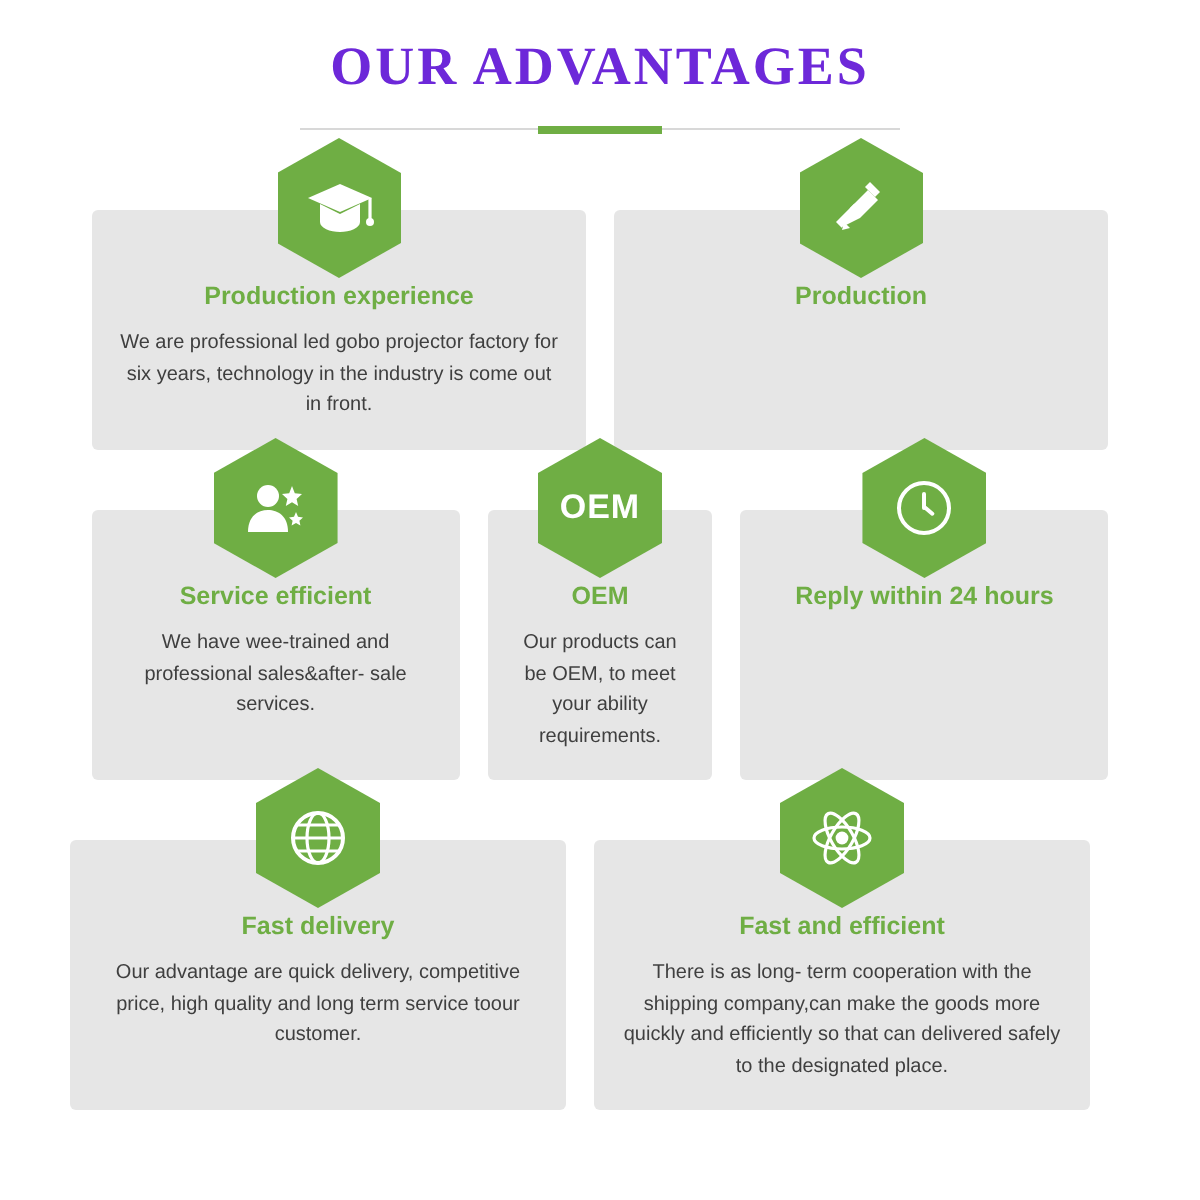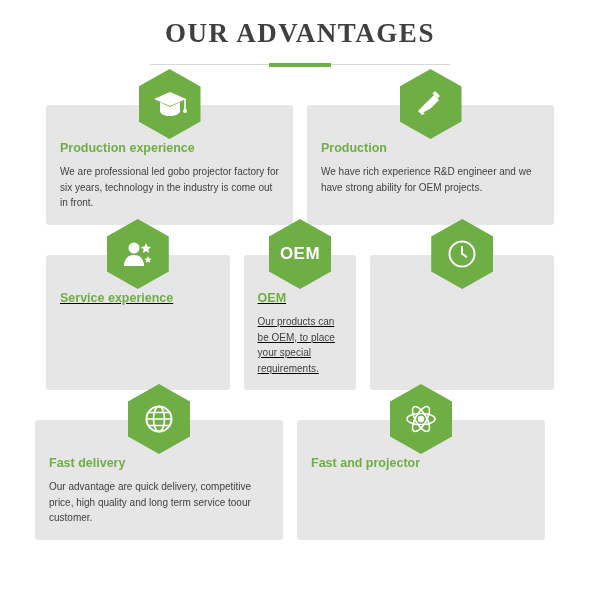--- a/index.html
+++ b/index.html
@@ -23,21 +23,21 @@
   
   .header {
     padding-top: 18px;
     text-align: center;
   }
   .title {
     font-family: "Liberation Serif", serif;
     font-weight: bold;
     font-size: 27px;
     letter-spacing: 1.5px;
-    color: #404040;
+    color: #6d28d9;
     margin: 0;
   }
   .divider-wrap {
     position: relative;
     width: 300px;
     margin: 14px auto 0 auto;
     height: 4px;
   }
   .divider-line {
     position: absolute;
@@ -69,21 +69,21 @@
   .row-1 { margin-top: 38px; }
   .row-2 { margin-top: 30px; }
   .row-3 { margin-top: 30px; padding-left: 26px; }
 
   .card {
     position: relative;
     background: #e6e6e6;
     border-radius: 3px;
     padding: 36px 14px 14px 14px;
     box-sizing: border-box;
-    text-align: left;
+    text-align: center;
   }
   .card.w-lg { width: 248px; }
   .card.w-md { width: 148px; }
 
   .hex {
     position: absolute;
     top: -36px;
     left: 50%;
     transform: translateX(-50%);
     width: 62px;
@@ -112,21 +112,21 @@
     line-height: 1.2;
   }
   .card-body {
     color: #3f3f3f;
     font-size: 10px;
     line-height: 1.55;
     margin: 0;
   }
 
   
-  .row-2 .card { min-height: 132px; text-decoration: underline; }
+  .row-2 .card { min-height: 132px; }
   .row-1 .card { min-height: 120px; }
   .row-3 .card { min-height: 110px; }
 </style>
 </head>
 <body>
 
 <div class="page">
 
   <div class="header">
     <h1 class="title">OUR ADVANTAGES</h1>
@@ -154,55 +154,56 @@
     <div class="card w-lg">
       <div class="hex">
         <svg width="30" height="30" viewBox="0 0 30 30" fill="none">
           <path d="M6 24 L9 15 L18 6 L23 11 L14 20 Z" fill="#ffffff"></path>
           <path d="M19 2 L24 7 L21.5 9.5 L16.5 4.5 Z" fill="#ffffff"></path>
           <rect x="2" y="22" width="13" height="4" transform="rotate(-45 2 22)" fill="#ffffff"></rect>
           <path d="M5 26 L9 25 L6 22 Z" fill="#ffffff"></path>
         </svg>
       </div>
       <p class="card-title">Production</p>
-      <p class="card-body">We have rich experience R&amp;D engineer and we have strong ability for OEM projects.</p>
     </div>
 
   </div>
 
   <div class="row row-2">
 
     <div class="card w-lg">
       <div class="hex">
         <svg width="32" height="30" viewBox="0 0 32 30" fill="none">
           <circle cx="12" cy="9" r="5.5" fill="#ffffff"></circle>
           <path d="M2 27 C2 19 7 16 12 16 C17 16 22 19 22 27 Z" fill="#ffffff"></path>
           <path d="M24 4 L25.4 7.6 L29 8 L26.3 10.5 L27.1 14 L24 12.1 L20.9 14 L21.7 10.5 L19 8 L22.6 7.6 Z" fill="#ffffff"></path>
           <path d="M26 17 L27 19.4 L29.5 19.7 L27.7 21.4 L28.2 23.8 L26 22.5 L23.8 23.8 L24.3 21.4 L22.5 19.7 L25 19.4 Z" fill="#ffffff"></path>
         </svg>
       </div>
-      <p class="card-title">Service experience</p>
+      <p class="card-title">Service efficient</p>
+      <p class="card-body">We have wee-trained and professional sales&amp;after- sale services.</p>
     </div>
 
     <div class="card w-md">
       <div class="hex">
         <span class="oem-text">OEM</span>
       </div>
       <p class="card-title">OEM</p>
-      <p class="card-body">Our products can be OEM, to place your special requirements.</p>
+      <p class="card-body">Our products can be OEM, to meet your ability requirements.</p>
     </div>
 
     <div class="card w-lg">
       <div class="hex">
         <svg width="30" height="30" viewBox="0 0 30 30" fill="none">
           <circle cx="15" cy="15" r="12.5" stroke="#ffffff" stroke-width="2" fill="none"></circle>
           <rect x="14" y="7" width="2" height="9" rx="1" fill="#ffffff"></rect>
           <rect x="14.5" y="14" width="2" height="7" rx="1" transform="rotate(-50 15 15)" fill="#ffffff"></rect>
         </svg>
       </div>
+      <p class="card-title">Reply within 24 hours</p>
     </div>
 
   </div>
 
   <div class="row row-3">
 
     <div class="card w-lg">
       <div class="hex">
         <svg width="30" height="30" viewBox="0 0 30 30" fill="none">
           <circle cx="15" cy="15" r="12.5" stroke="#ffffff" stroke-width="2" fill="none"></circle>
@@ -218,18 +219,19 @@
 
     <div class="card w-lg">
       <div class="hex">
         <svg width="32" height="32" viewBox="0 0 32 32" fill="none">
           <circle cx="16" cy="16" r="3.2" fill="#ffffff"></circle>
           <ellipse cx="16" cy="16" rx="14" ry="5.5" stroke="#ffffff" stroke-width="1.6" fill="none"></ellipse>
           <ellipse cx="16" cy="16" rx="14" ry="5.5" stroke="#ffffff" stroke-width="1.6" fill="none" transform="rotate(60 16 16)"></ellipse>
           <ellipse cx="16" cy="16" rx="14" ry="5.5" stroke="#ffffff" stroke-width="1.6" fill="none" transform="rotate(120 16 16)"></ellipse>
         </svg>
       </div>
-      <p class="card-title">Fast and projector</p>
+      <p class="card-title">Fast and efficient</p>
+      <p class="card-body">There is as long- term cooperation with the shipping company,can make the goods more quickly and efficiently so that can delivered safely to the designated place.</p>
     </div>
 
   </div>
 
 </div>
 
 </body></html>

